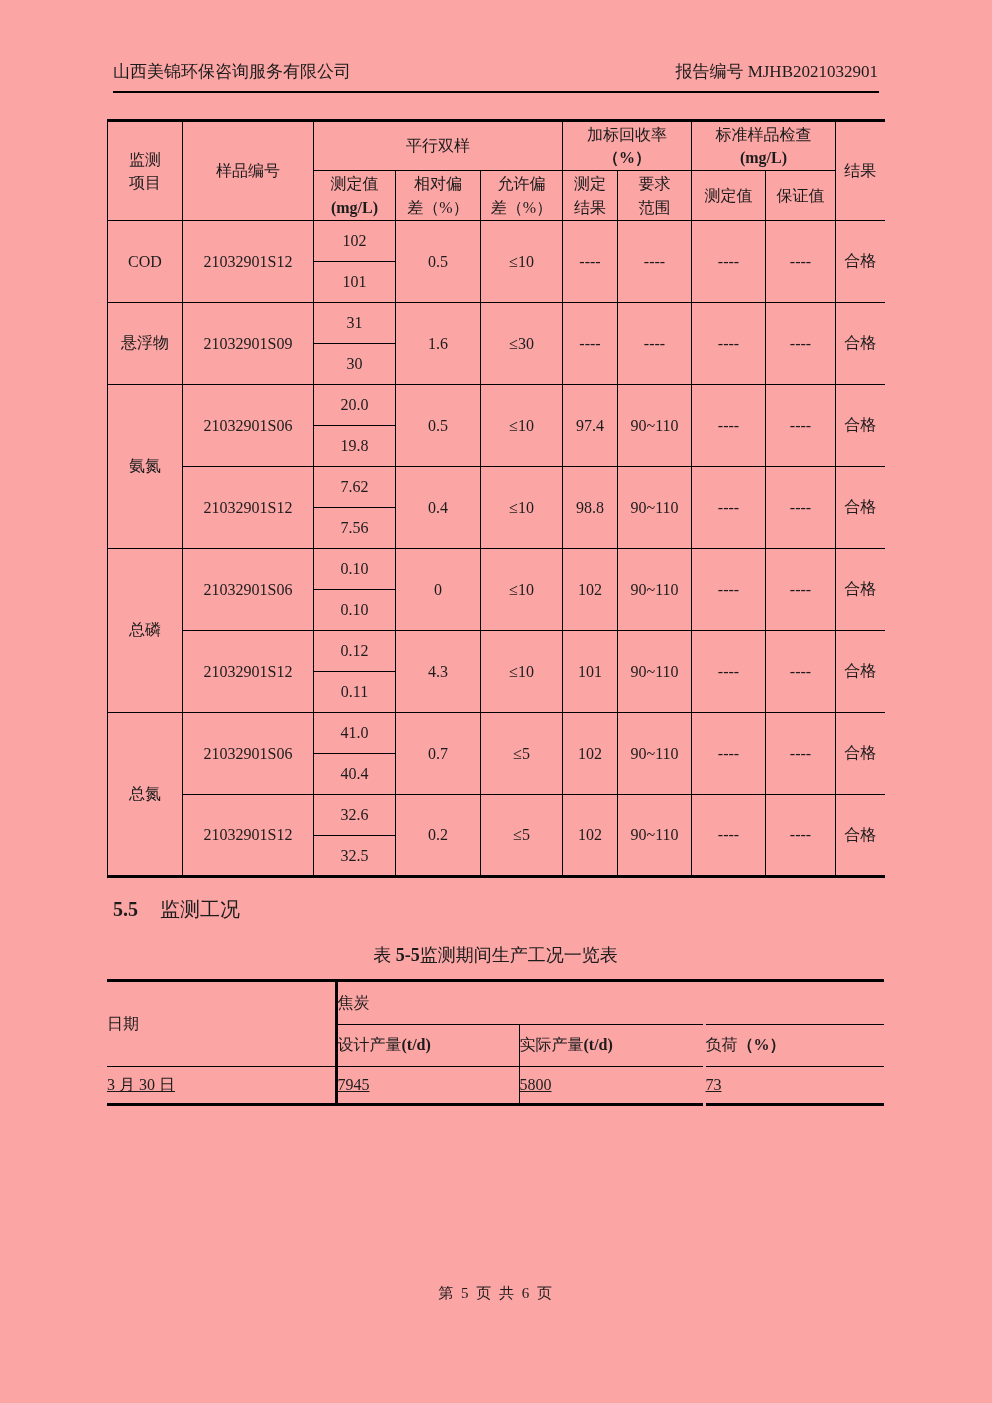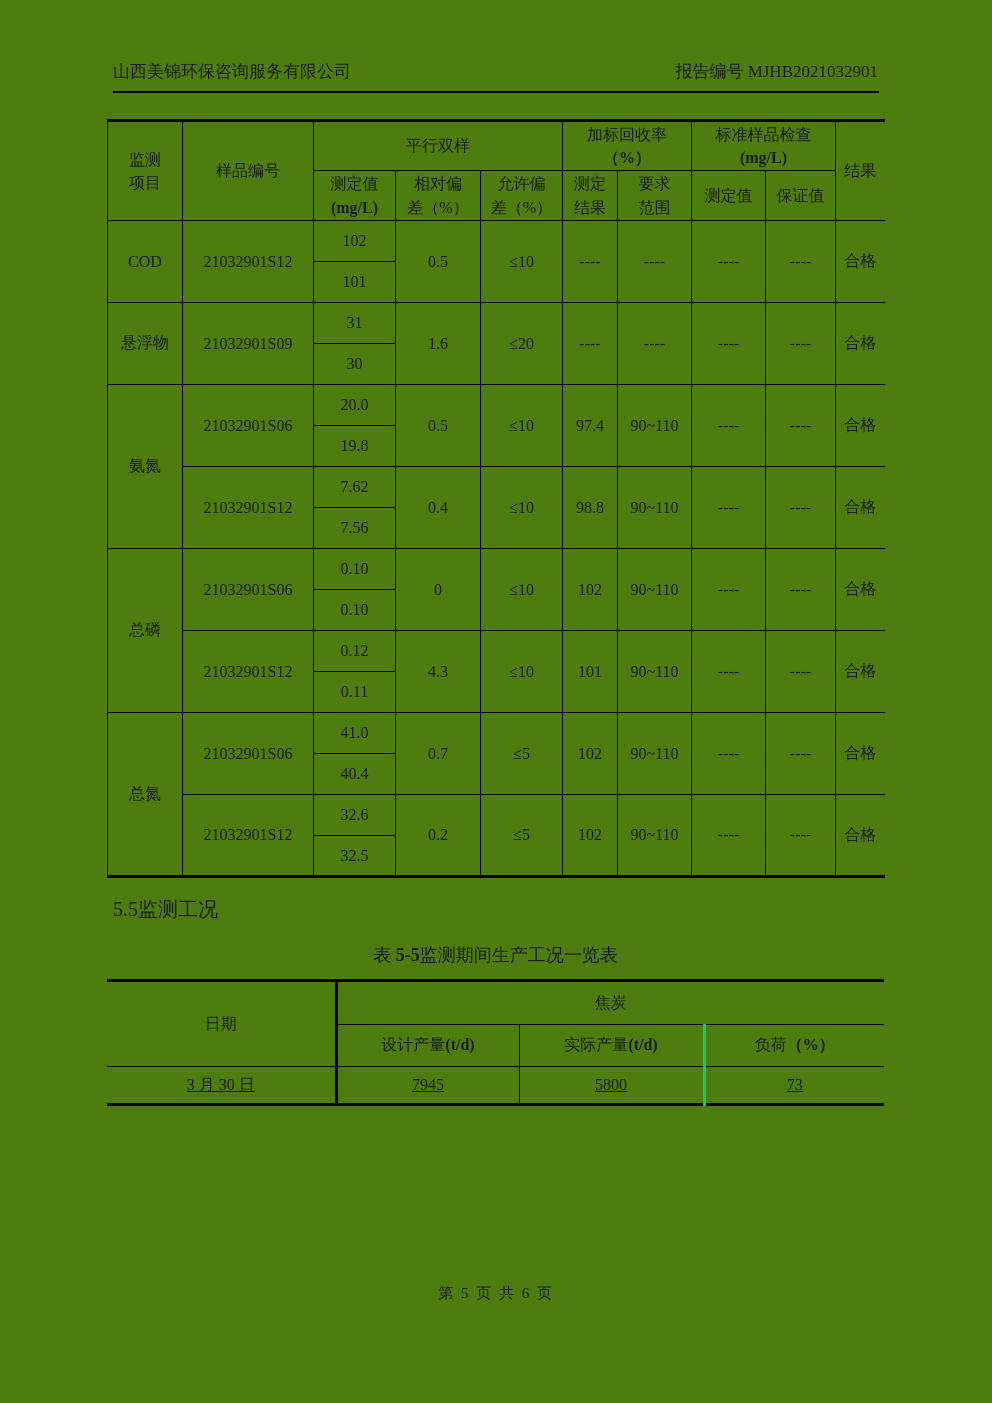--- a/index.html
+++ b/index.html
@@ -1,17 +1,17 @@
 <!DOCTYPE html>
 <html><head>
 <meta charset="utf-8">
 <style>
   html,body{margin:0;padding:0;background:#888;}
   .page{
-    width:992px;height:1403px;background:#4d7c0f;position:relative;
+    width:992px;height:1403px;background:#fca5a5;position:relative;
     font-family:"Liberation Serif","DejaVu Serif",serif;color:#1c1c1c;
     overflow:hidden;
   }
   
   .phead{
     display:flex;justify-content:space-between;align-items:flex-end;
     padding-top:60px;margin-left:113px;margin-right:114px;
     font-size:17px;
   }
   .phead-rule{
@@ -31,43 +31,43 @@
   .t1 th{white-space:pre-line;line-height:1.45;}
   .t1 .noR{border-right:none;}
   .t1 .hr1{height:50px;}
   .t1 .hr2{height:50px;}
   .t1 tbody tr{height:41px;}
   .bl{font-weight:bold;}
   
   .sec-head{
     margin:18px 0 0 113px;font-size:20px;
   }
-  .sec-head .num{font-weight:normal;margin-right:0;}
+  .sec-head .num{font-weight:bold;margin-right:22px;}
   .body-par{
     margin:26px 0 0 107px;width:777px;font-size:19px;
     padding-left:56px;box-sizing:border-box;
   }
   .tbl-caption{
     margin:20px 0 0 107px;width:777px;text-align:center;font-size:18px;
   }
   .tbl-caption .cap-no{font-weight:bold;}
   
   .t2{
     width:777px;margin-left:107px;margin-top:12px;
     border-top:3px solid #000;border-bottom:3px solid #000;
     font-size:16px;
   }
   .t2 th,.t2 td{
-    border:1px solid #000;text-align:center;vertical-align:middle;
+    border:1px solid #000;text-align:left;vertical-align:middle;
     padding:0;font-weight:normal;
   }
   .t2 .noL{border-left:none;}
   .t2 .noR{border-right:none;}
   .t2 .thickR{border-right:3px solid #000;}
-  .t2 .thickL{border-left:3px solid #22c55e;}
+  .t2 .thickL{border-left:3px solid #fca5a5;}
   .t2 .r1{height:44px;}
   .t2 .r2{height:42px;margin-top:28px;}
   .t2 .r3{height:38px;text-decoration:underline;}
   
   .pfoot{
     position:absolute;left:0;bottom:100px;width:100%;
     text-align:center;font-size:15px;letter-spacing:2px;
   }
 </style>
 </head>
@@ -134,21 +134,21 @@
       </tr>
       <tr>
         <td>101</td>
       </tr>
 
       <tr>
         <td rowspan="2">悬浮物</td>
         <td rowspan="2">21032901S09</td>
         <td>31</td>
         <td rowspan="2">1.6</td>
-        <td rowspan="2">≤20</td>
+        <td rowspan="2">≤30</td>
         <td rowspan="2">----</td>
         <td rowspan="2">----</td>
         <td rowspan="2">----</td>
         <td rowspan="2">----</td>
         <td rowspan="2" class="noR">合格</td>
       </tr>
       <tr>
         <td>30</td>
       </tr>
 

